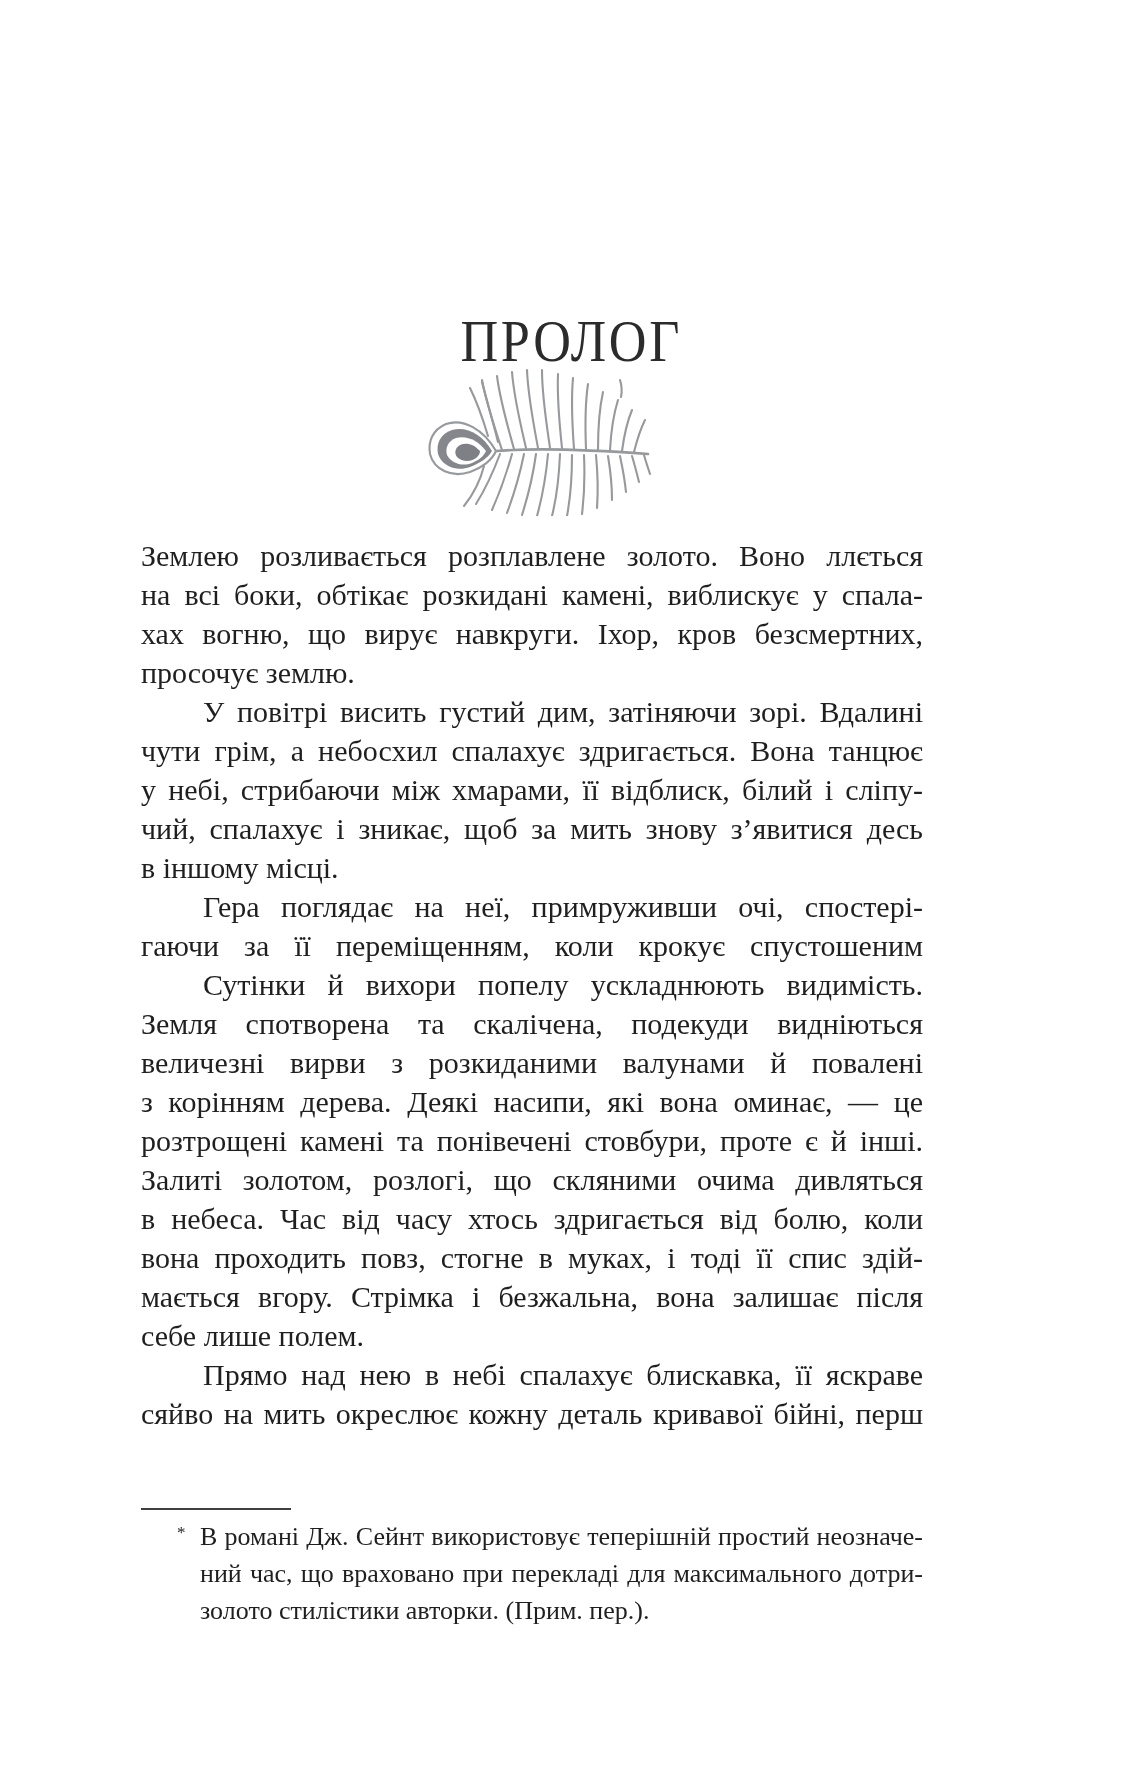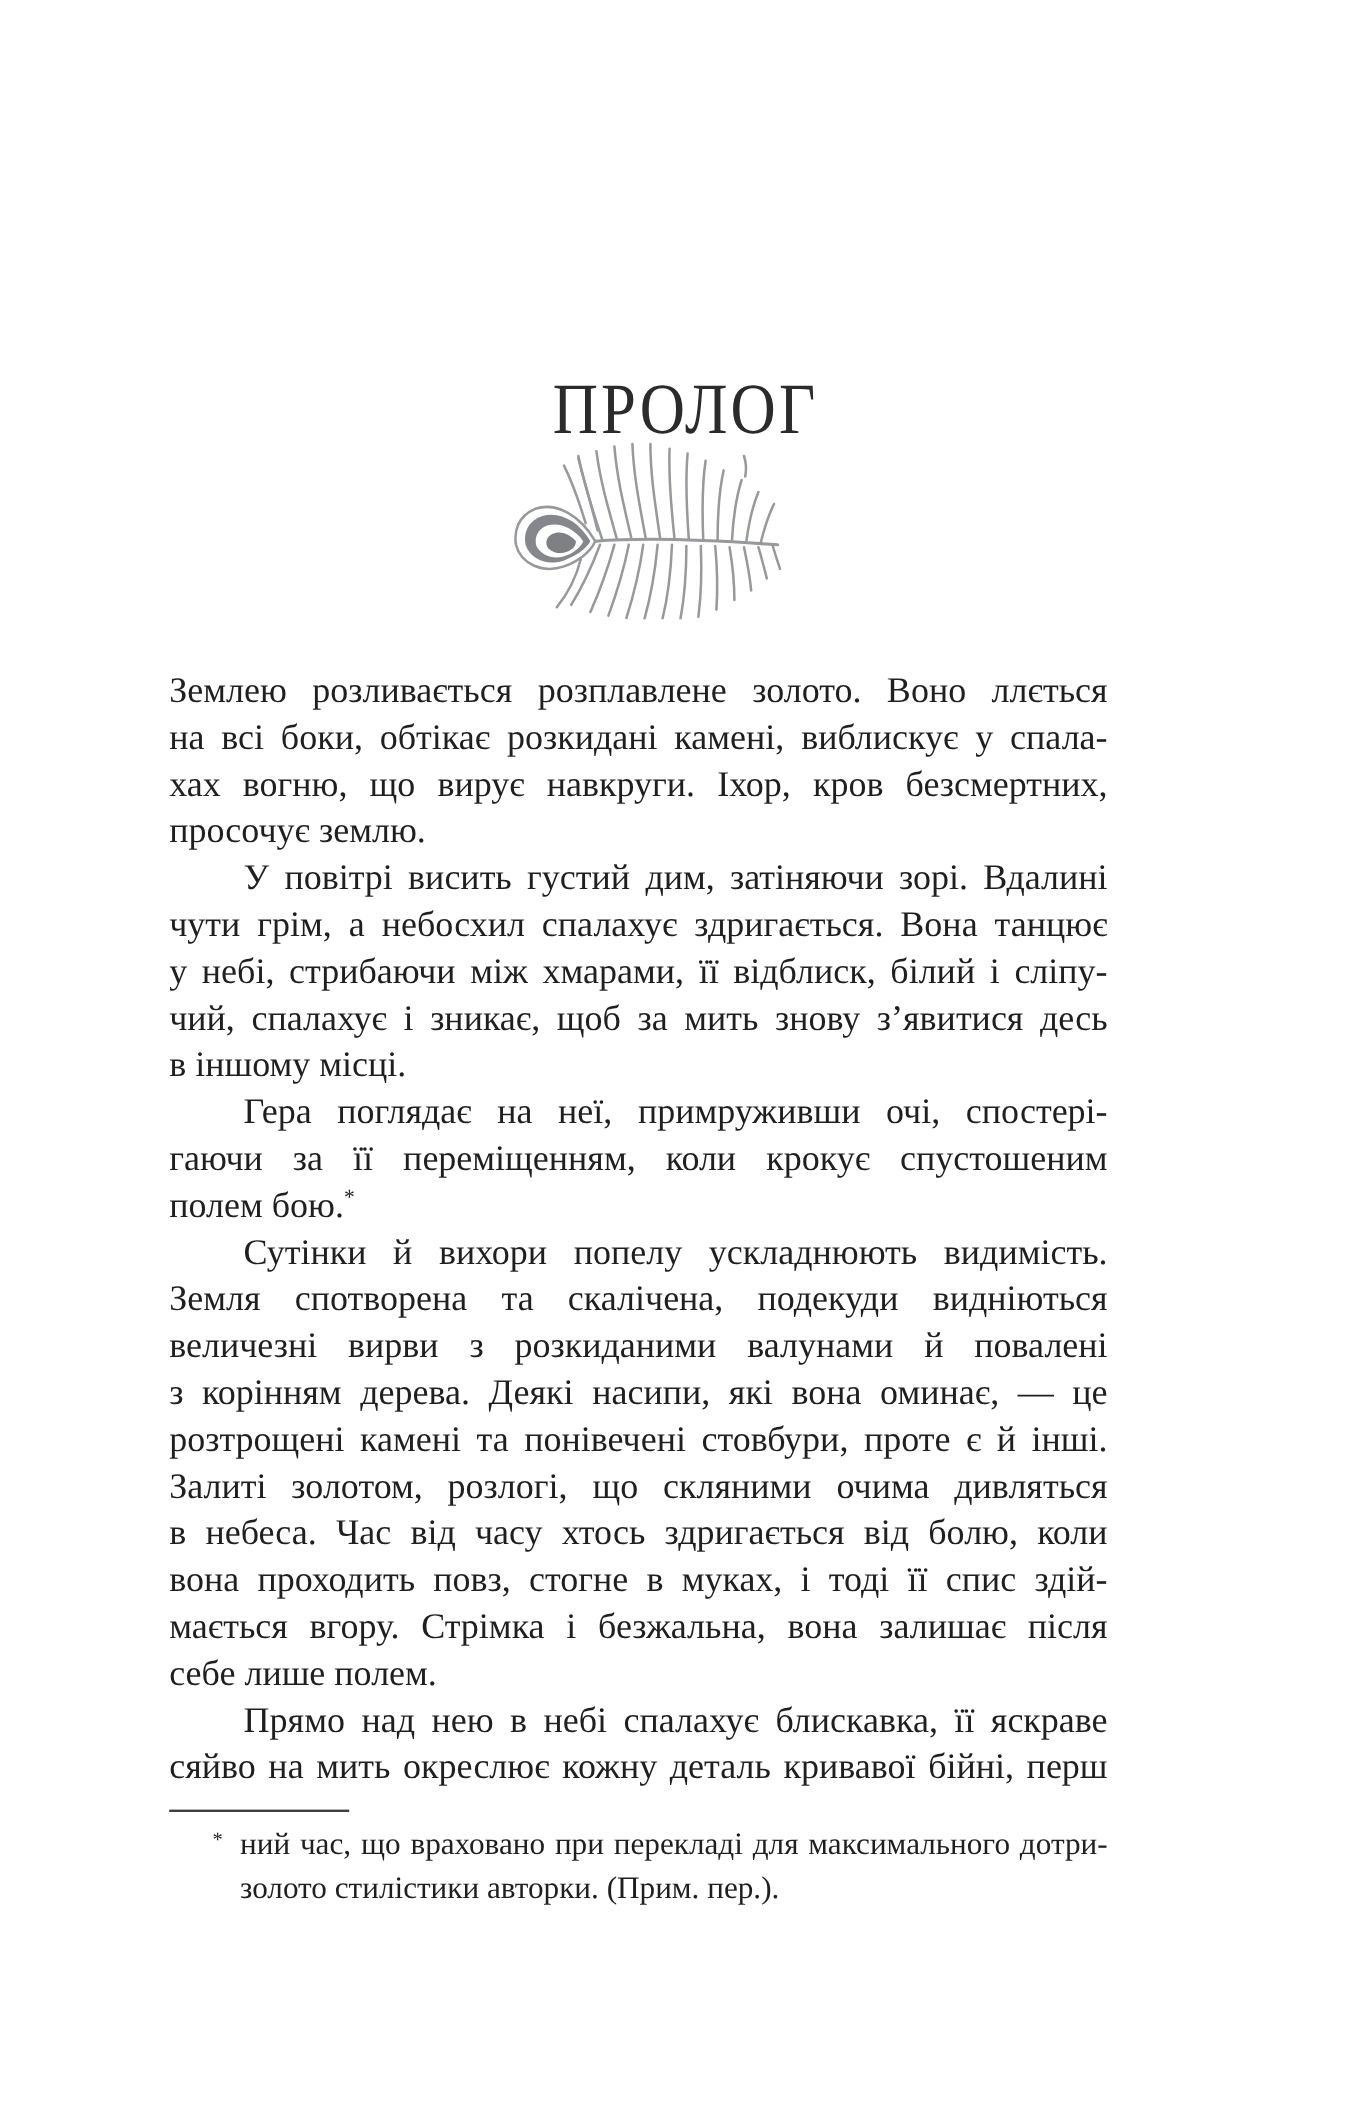--- a/index.html
+++ b/index.html
@@ -28,21 +28,21 @@
   
   .feather{ position:absolute; top:366px; left:424px; width:230px; height:150px; }
   .feather svg{ display:block; width:230px; height:150px; }
   .feather path{ fill:none; stroke:var(--feather); stroke-width:2.1; stroke-linecap:round; }
   .feather path.f-shaft{ stroke-width:2.6; }
   .feather path.f-mid{ fill:var(--feather_eye); stroke:none; }
   .feather path.f-in{ fill:var(--background); stroke:none; }
   .feather path.f-core{ fill:var(--feather_core); stroke:none; }
   
   .bodytext{
-    position:absolute; top:556px; left:141px; width:782px;
+    position:absolute; top:536px; left:141px; width:782px;
     font-size:30px; line-height:39px;
   }
   .bl{ text-align:justify; text-align-last:justify; }
   .bl.ll{ text-align-last:left; }
   .bl.ind{ text-indent:62px; }
   .bl sup{ font-size:18px; line-height:0; vertical-align:super; }
   
   .fn-rule{
     position:absolute; top:1508px; left:141px; width:150px; height:0;
     border-top:2px solid var(--footnote_rule);
@@ -113,40 +113,39 @@
       <div class="bl">на всі боки, обтікає розкидані камені, виблискує у спала-</div>
       <div class="bl">хах вогню, що вирує навкруги. Іхор, кров безсмертних,</div>
       <div class="bl ll">просочує землю.</div>
       <div class="bl ind">У повітрі висить густий дим, затіняючи зорі. Вдалині</div>
       <div class="bl">чути грім, а небосхил спалахує здригається. Вона танцює</div>
       <div class="bl">у небі, стрибаючи між хмарами, її відблиск, білий і сліпу-</div>
       <div class="bl">чий, спалахує і зникає, щоб за мить знову з’явитися десь</div>
       <div class="bl ll">в іншому місці.</div>
       <div class="bl ind">Гера поглядає на неї, примруживши очі, спостері-</div>
       <div class="bl">гаючи за її переміщенням, коли крокує спустошеним</div>
-      <div class="bl ll">полем бою.<sup>*</sup></div>
       <div class="bl ind">Сутінки й вихори попелу ускладнюють видимість.</div>
       <div class="bl">Земля спотворена та скалічена, подекуди видніються</div>
       <div class="bl">величезні вирви з розкиданими валунами й повалені</div>
       <div class="bl">з корінням дерева. Деякі насипи, які вона оминає, — це</div>
       <div class="bl">розтрощені камені та понівечені стовбури, проте є й інші.</div>
       <div class="bl">Залиті золотом, розлогі, що скляними очима дивляться</div>
       <div class="bl">в небеса. Час від часу хтось здригається від болю, коли</div>
       <div class="bl">вона проходить повз, стогне в муках, і тоді її спис здій-</div>
       <div class="bl">мається вгору. Стрімка і безжальна, вона залишає після</div>
       <div class="bl ll">себе лише полем.</div>
       <div class="bl ind">Прямо над нею в небі спалахує блискавка, її яскраве</div>
       <div class="bl">сяйво на мить окреслює кожну деталь кривавої бійні, перш</div>
     </div>
 
   <div class="fn-rule"></div>
 
   <div class="footnote">
     <div class="fn-line">
-      <span class="fn-sup">*</span>
+      <span class="fn-sup">*</span><span>В романі Дж. Сейнт використовує теперішній простий неозначе-</span>
     </div>
     <div class="fn-line">
       <span>ний час, що враховано при перекладі для максимального дотри-</span>
     </div>
     <div class="fn-line ll">
       <span>золото стилістики авторки. </span><span class="fn-italic">(Прим. пер.).</span>
     </div>
   </div>
 
 </div>

